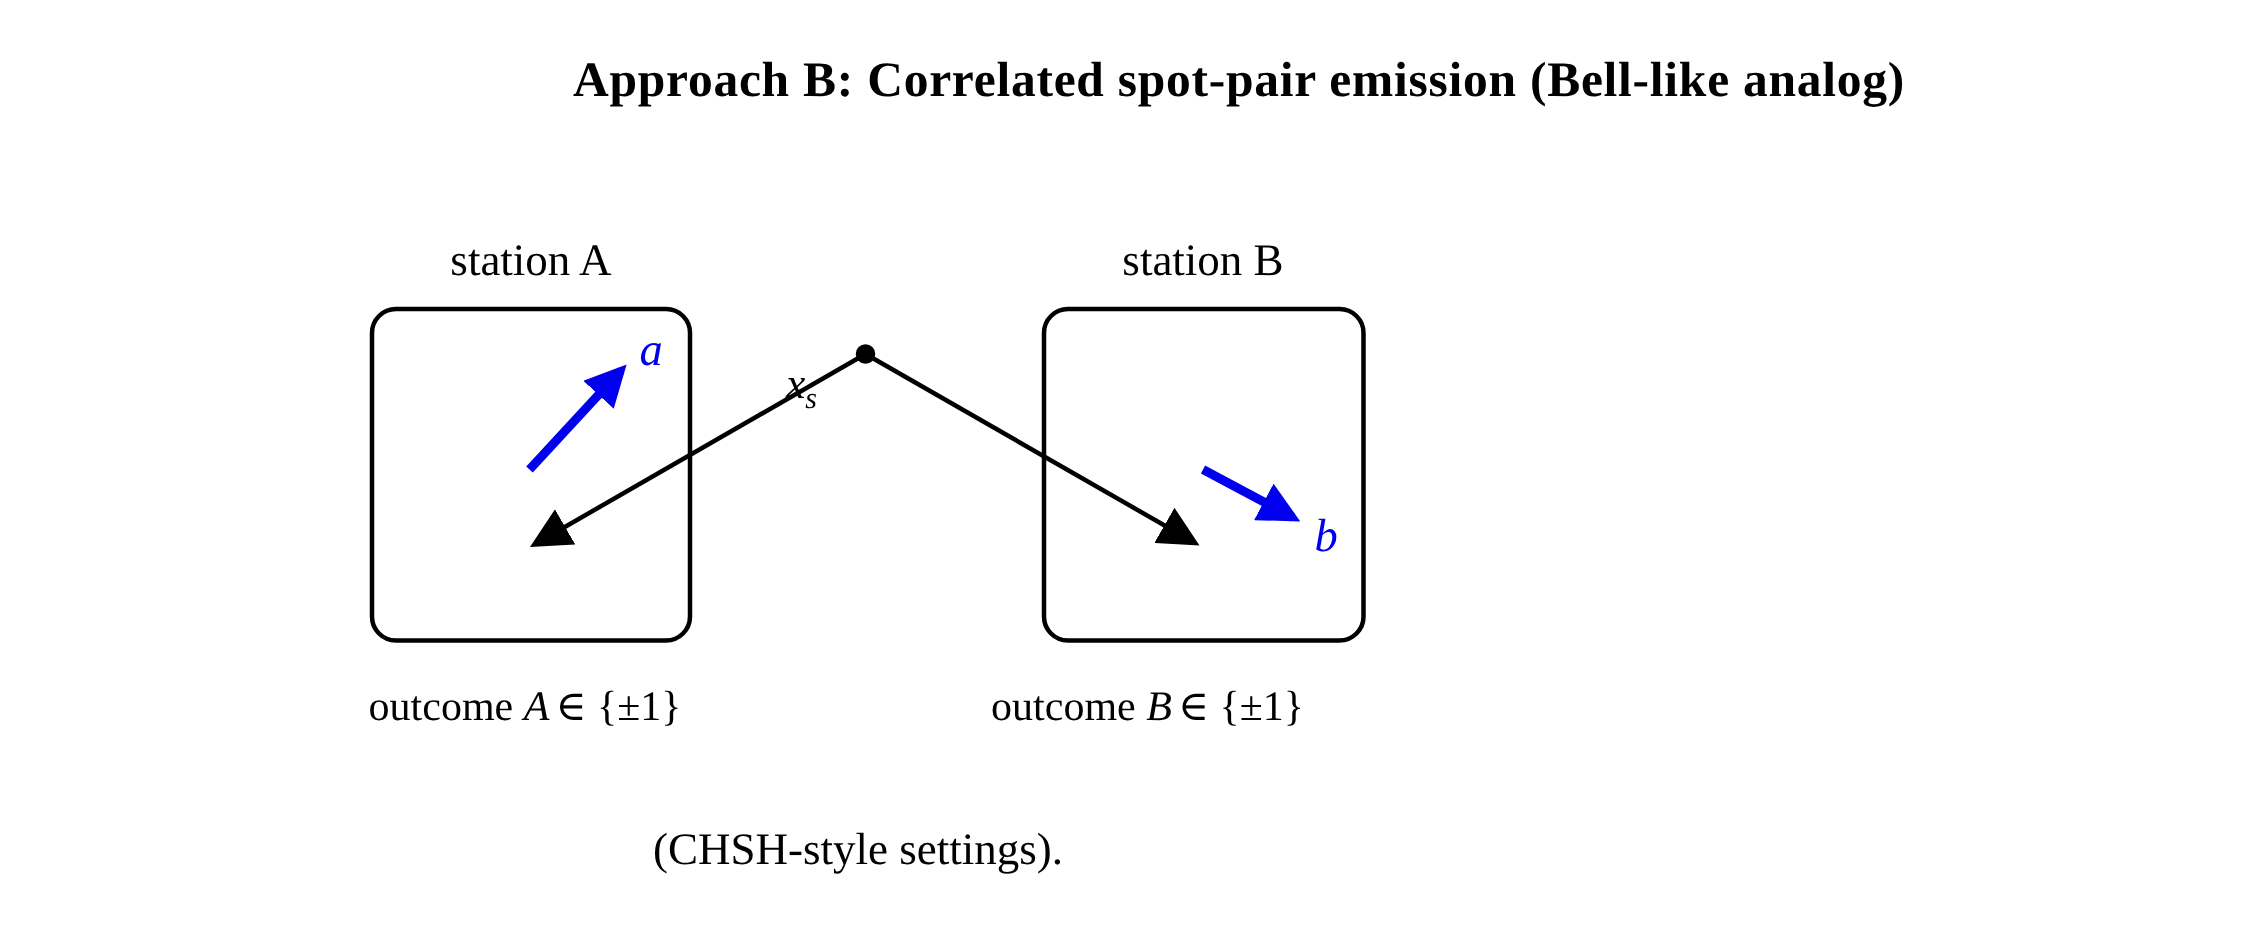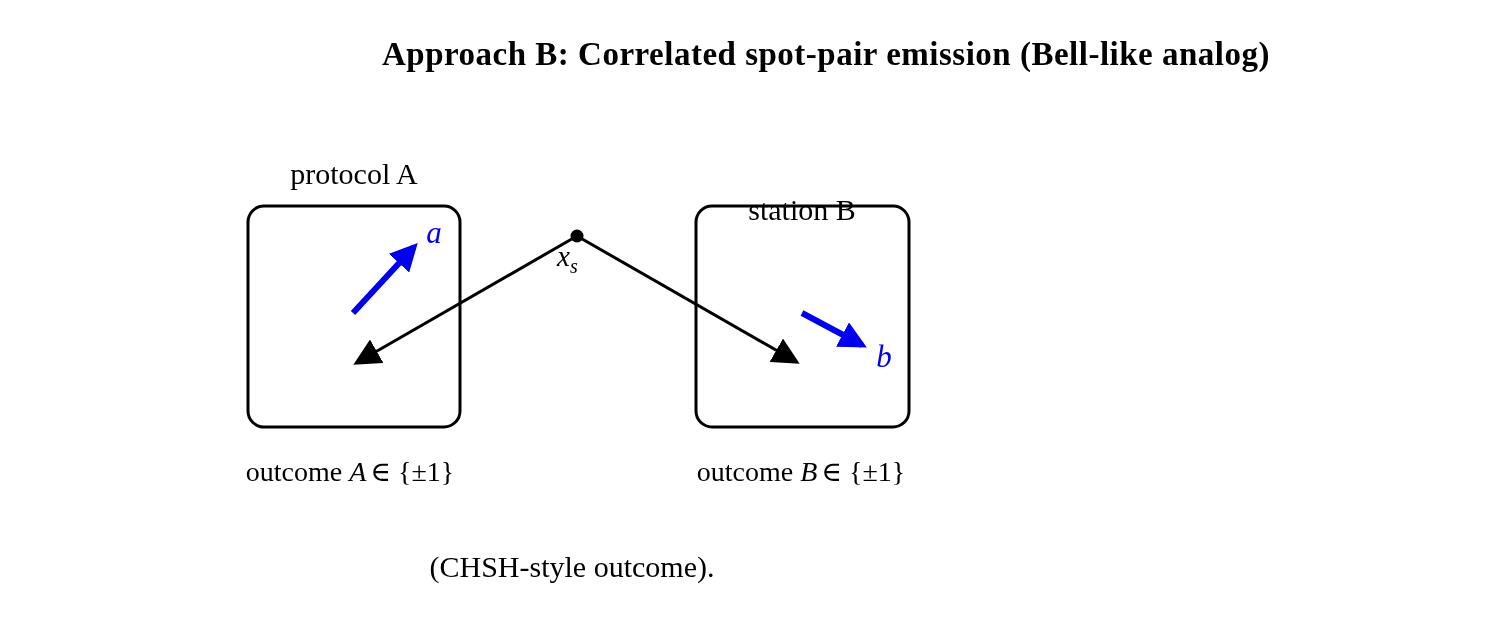--- a/index.html
+++ b/index.html
@@ -48,27 +48,27 @@
     <line x1="577" y1="236" x2="795" y2="361" stroke="#000000" stroke-width="3" marker-end="url(#headBlack)"></line>
 
     <line x1="353" y1="313" x2="414" y2="247" stroke="#0000ee" stroke-width="6" marker-end="url(#headBlue)"></line>
     <line x1="802" y1="313" x2="862" y2="345" stroke="#0000ee" stroke-width="6" marker-end="url(#headBlue)"></line>
 
     <circle cx="577" cy="236" r="6.5" fill="#000000"></circle>
   </svg>
 
   <div class="txt title center" style="left:826px; top:36px;">Approach B: Correlated spot-pair emission (Bell-like analog)</div>
 
-  <div class="txt label center" style="left:354px; top:157px;">protocol A</div>
-  <div class="txt label center" style="left:802px; top:157px;margin-top:36px;">station B</div>
+  <div class="txt label center" style="left:354px; top:157px;">station A</div>
+  <div class="txt label center" style="left:802px; top:157px;">station B</div>
 
   <div class="txt setting center" style="left:434px; top:216px;">a</div>
   <div class="txt setting center" style="left:884px; top:340px;">b</div>
 
-  <div class="txt xs" style="left:557px; top:241px;"><span>x</span><sub>s</sub></div>
+  <div class="txt xs" style="left:524px; top:241px;"><span>x</span><sub>s</sub></div>
 
   <div class="txt outcome center" style="left:350px; top:457px;"><span>outcome</span><span class="mvar">A</span><span>∈ {±1}</span></div>
 
-  <div class="txt outcome center" style="left:801px; top:457px;"><span>outcome</span><span class="mvar">B</span><span>∈ {±1}</span></div>
+  <div class="txt outcome center" style="left:765px; top:457px;"><span>outcome</span><span class="mvar">B</span><span>∈ {±1}</span></div>
 
-  <div class="txt caption center" style="left:572px; top:550px;">(CHSH-style outcome).</div>
+  <div class="txt caption center" style="left:572px; top:550px;">(CHSH-style settings).</div>
 
 </div>
 
 </body></html>

